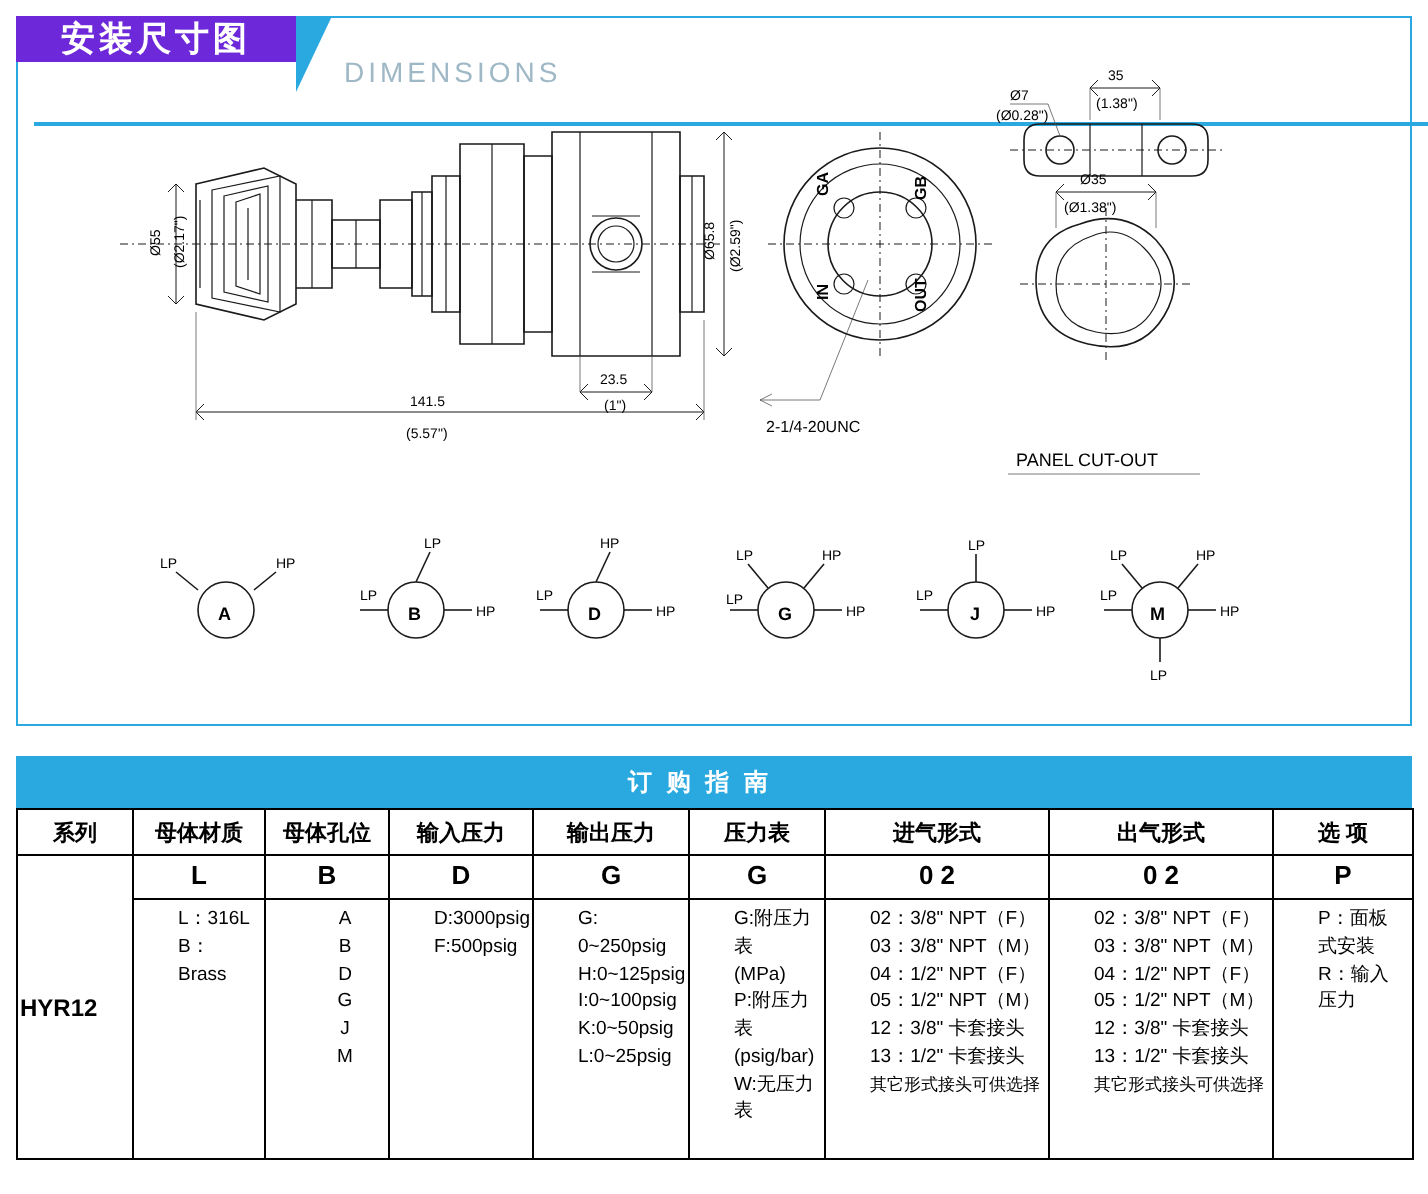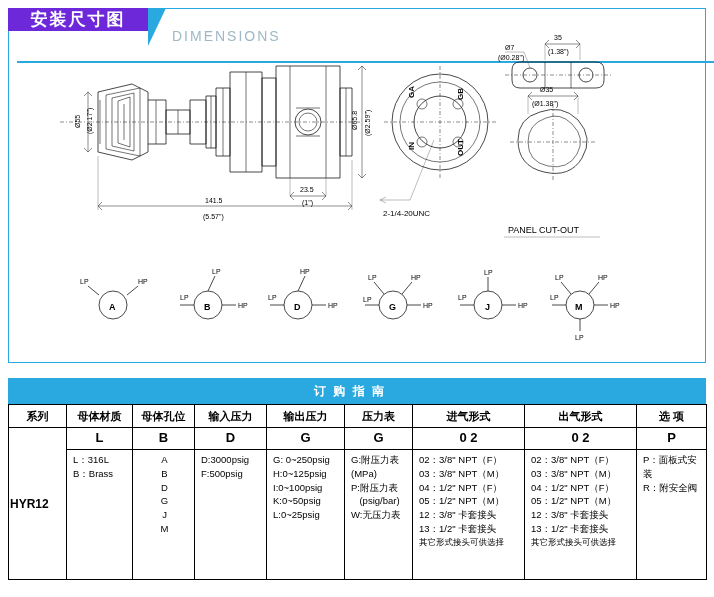--- a/index.html
+++ b/index.html
@@ -69,21 +69,21 @@
   }
   table.order th{
     background:#fff;color:#000;font-size:11px;font-weight:bold;
     height:20px;text-align:center;vertical-align:middle;
   }
   td.code{
     text-align:center;font-weight:bold;font-size:13px;height:18px;
     padding-top:2px;
   }
   td.desc{
-    padding:3px 4px 6px 6px;font-size:9.5px;line-height:1.45;
+    padding:3px 4px 6px 22px;font-size:9.5px;line-height:1.45;
     height:120px;
   }
   td.desc .ctr{display:block;}
   .series-cell{
     text-align:left;font-weight:bold;font-size:12px;vertical-align:middle !important;
   }
   .nowrap{white-space:nowrap;}
 </style>
 </head>
 <body>
@@ -354,21 +354,21 @@
           <span class="ctr">G: 0~250psig</span>
           <span class="ctr">H:0~125psig</span>
           <span class="ctr">I:0~100psig</span>
           <span class="ctr">K:0~50psig</span>
           <span class="ctr">L:0~25psig</span>
         </td>
         <td class="desc">
           <span class="ctr">G:附压力表</span>
           <span class="ctr" style="">(MPa)</span>
           <span class="ctr">P:附压力表</span>
-          <span class="ctr" style="text-align:center">(psig/bar)</span>
+          <span class="ctr" style="text-align:left">(psig/bar)</span>
           <span class="ctr">W:无压力表</span>
         </td>
         <td class="desc">
           <span class="ctr nowrap">02：3/8"  NPT（F）</span>
           <span class="ctr nowrap">03：3/8"  NPT（M）</span>
           <span class="ctr nowrap">04：1/2"  NPT（F）</span>
           <span class="ctr nowrap">05：1/2"  NPT（M）</span>
           <span class="ctr nowrap">12：3/8" 卡套接头</span>
           <span class="ctr nowrap">13：1/2" 卡套接头</span>
           <span class="ctr" style="font-size:8.5px">其它形式接头可供选择</span>
@@ -377,18 +377,18 @@
           <span class="ctr nowrap">02：3/8"  NPT（F）</span>
           <span class="ctr nowrap">03：3/8"  NPT（M）</span>
           <span class="ctr nowrap">04：1/2"  NPT（F）</span>
           <span class="ctr nowrap">05：1/2"  NPT（M）</span>
           <span class="ctr nowrap">12：3/8" 卡套接头</span>
           <span class="ctr nowrap">13：1/2" 卡套接头</span>
           <span class="ctr" style="font-size:8.5px">其它形式接头可供选择</span>
         </td>
         <td class="desc">
           <span class="ctr">P：面板式安装</span>
-          <span class="ctr">R：附安全阀</span>
+          <span class="ctr">R：输入压力</span>
         </td>
       </tr>
     </tbody>
   </table>
 </div>
 
 </body></html>

